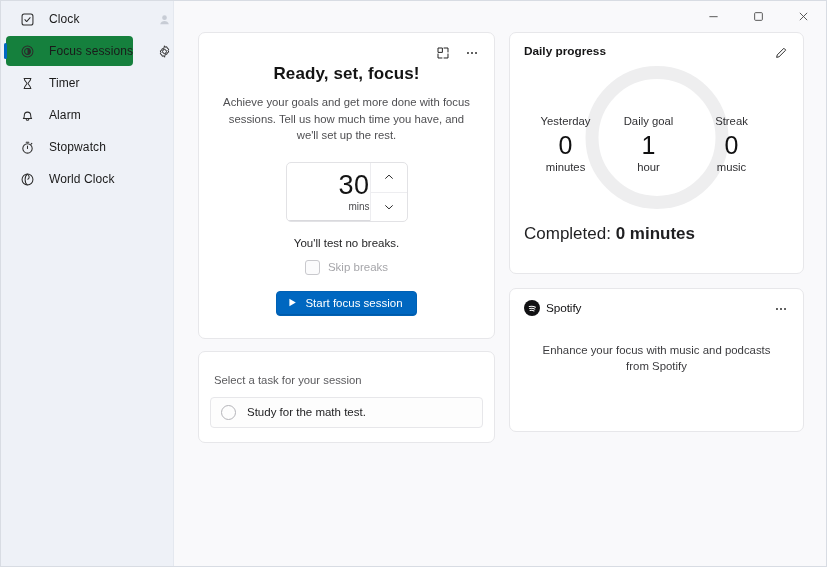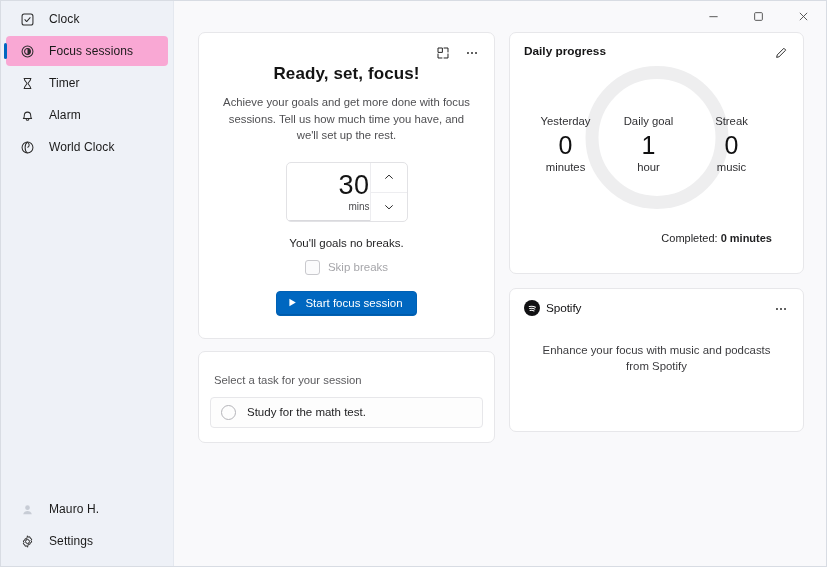--- a/index.html
+++ b/index.html
@@ -19,37 +19,37 @@
     overflow: hidden;
   }
 
   
   .sidebar {
     width: 173px;
     flex: 0 0 173px;
     background: #eef1f7;
     border-right: 1px solid #e4e8ef;
     display: flex;
-    flex-direction: column;
+    flex-direction: row;
     padding-top: 3px;
   }
   .nav-list { flex: 1 1 auto; }
   .nav-bottom { padding-bottom: 8px; }
   .nav-item {
     position: relative;
     height: 30px;
     margin: 0 5px 2px 5px;
     border-radius: 4px;
     display: flex;
     align-items: center;
     padding-left: 12px;
     cursor: default;
     color: #1b1b1b;
   }
-  .nav-item.selected { background: #f9a8d4; }
+  .nav-item.selected { background: #15803d; }
   .nav-item.selected::before {
     content: "";
     position: absolute;
     left: -2px; top: 7px;
     width: 3px; height: 16px;
     border-radius: 2px;
     background: #0067c0;
   }
   .nav-ico {
     width: 18px; height: 18px;
@@ -270,23 +270,23 @@
   .stat-label { font-size: 11.3px; color: #303033; }
   .stat-num {
     font-size: 25px;
     line-height: 30px;
     margin-top: 3px;
     color: #101011;
   }
   .stat-unit { font-size: 11.3px; color: #303033; margin-top: 1px; }
   .dp-completed {
     position: absolute;
-    left: 0; right: 17px; bottom: 1px;
-    text-align: right;
-    font-size: 11px;
+    left: 0; right: 0; bottom: 1px;
+    text-align: left;
+    font-size: 17px;
     color: #1f1f21;
   }
   .dp-completed b { font-weight: 700; }
 
   
   .sp-card { position: relative; margin-top: 14px; padding: 11px 14px 22px; height: 144px; }
   .sp-head { display: flex; align-items: center; }
   .sp-logo {
     width: 16px; height: 16px;
     border-radius: 50%;
@@ -365,20 +365,31 @@
       <div class="nav-item">
         <span class="nav-ico">
           <svg width="15" height="15" viewBox="0 0 16 16" fill="none" stroke="#2b2b2b" stroke-width="1.1" stroke-linejoin="round">
             <path d="M3.6 11.2c.9-.7 1-1.6 1-3.2 0-2 1.5-3.6 3.4-3.6s3.4 1.6 3.4 3.6c0 1.6.1 2.5 1 3.2z"></path>
             <path d="M6.6 11.6c0 .9.6 1.5 1.4 1.5s1.4-.6 1.4-1.5" stroke-linecap="round"></path>
           </svg>
         </span>
         <span class="nav-label">Alarm</span>
       </div>
 
+      <div class="nav-item">
+        <span class="nav-ico">
+          <svg width="15" height="15" viewBox="0 0 16 16" fill="none" stroke="#2b2b2b" stroke-width="1.1" stroke-linecap="round">
+            <circle cx="8" cy="9" r="5"></circle>
+            <path d="M8 6.4V9"></path>
+            <path d="M6.6 2.5h2.8"></path>
+            <path d="M11.6 4.6l1-1"></path>
+          </svg>
+        </span>
+        <span class="nav-label">Stopwatch</span>
+      </div>
 
       <div class="nav-item">
         <span class="nav-ico">
           <svg width="15" height="15" viewBox="0 0 16 16" fill="none" stroke="#2b2b2b" stroke-width="1.1">
             <circle cx="8" cy="8" r="5.8"></circle>
             <path d="M8 2.2c-3.4 2-3.4 9.6 0 11.6"></path>
             <path d="M8 2.2c2.4 2 2.4 4.6 0 5.8"></path>
           </svg>
         </span>
         <span class="nav-label">World Clock</span>
@@ -469,21 +480,21 @@
                 </div>
                 <div class="spin-btn">
                   <svg width="12" height="12" viewBox="0 0 14 14" fill="none" stroke="#2a2a2a" stroke-width="1.15" stroke-linecap="round" stroke-linejoin="round">
                       <path d="M3 5.4L7 9.2l4-3.8"></path>
                     </svg>
                 </div>
               </div>
             </div>
           </div>
 
-          <div class="breaks-note">You'll goals no breaks.</div>
+          <div class="breaks-note">You'll test no breaks.</div>
 
           <div class="skip-row">
             <span class="chk"></span>
             <span class="skip-label">Skip breaks</span>
           </div>
 
           <div class="start-row">
             <div class="btn-accent">
               <span>
                 <svg width="11" height="11" viewBox="0 0 12 12" fill="#ffffff">

